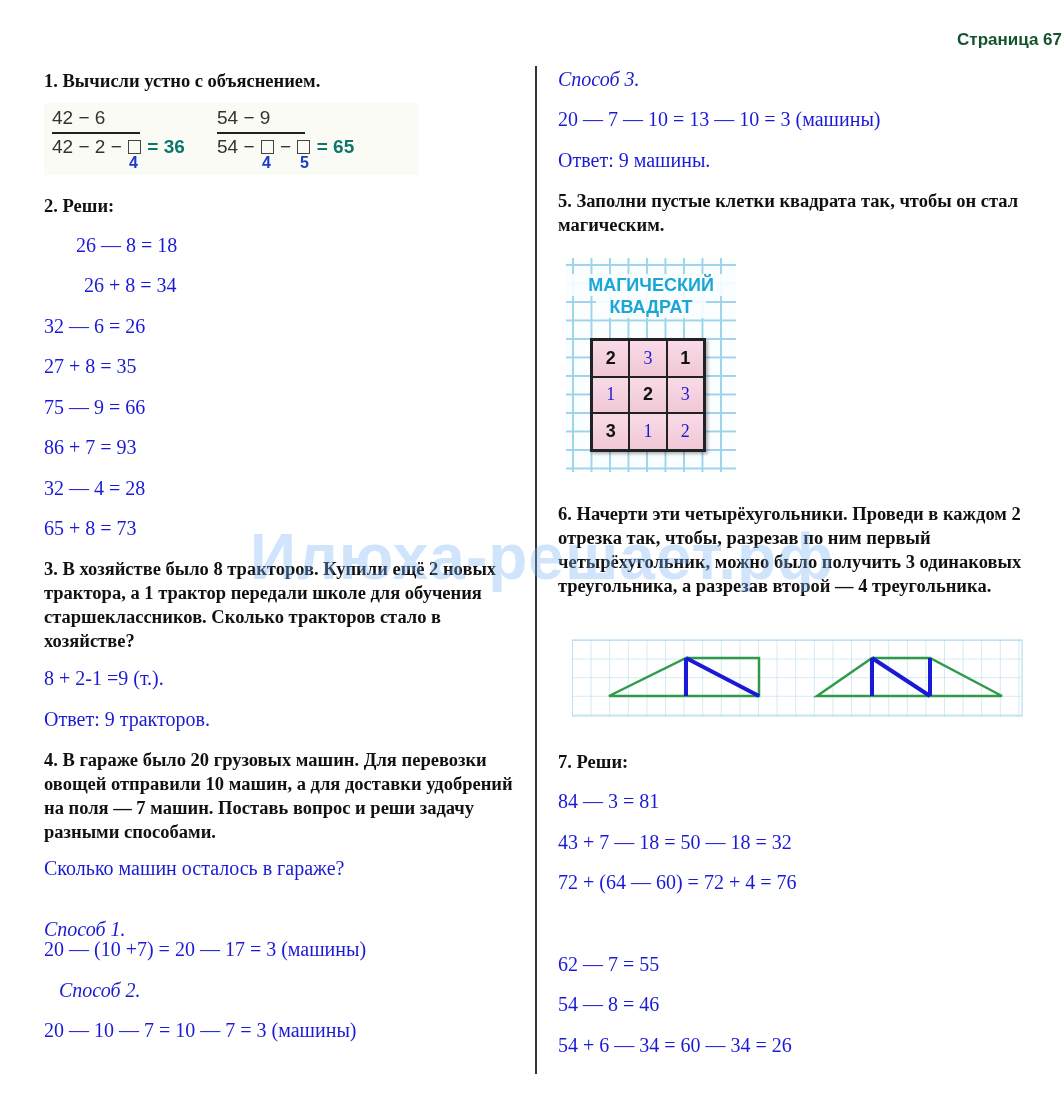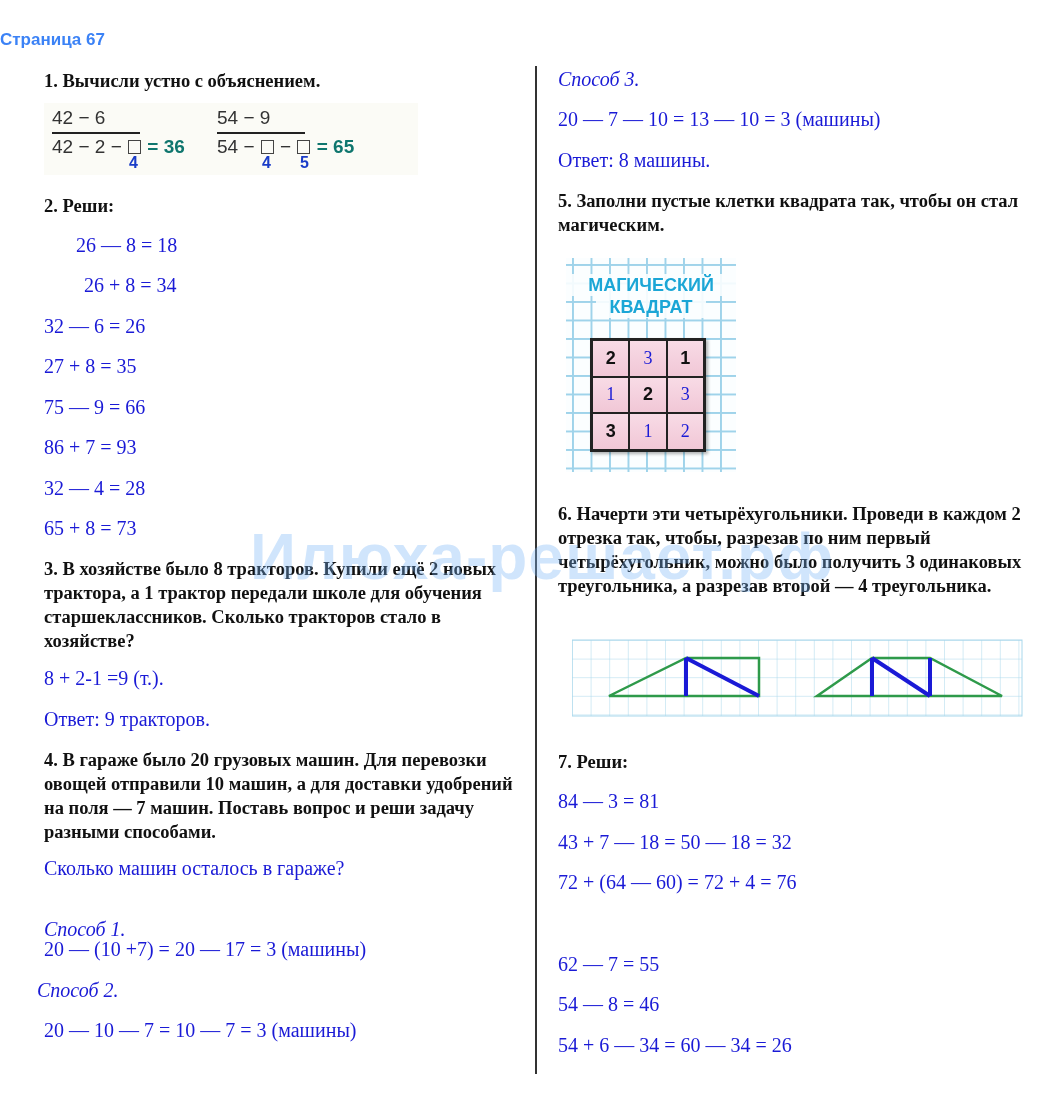--- a/index.html
+++ b/index.html
@@ -1,19 +1,19 @@
 <!DOCTYPE html>
 <html><head>
 <meta charset="utf-8">
 <style>
   html, body { margin:0; padding:0; background:#ffffff; }
   body { width:1062px; height:1104px; position:relative; overflow:hidden;
          font-family:"Liberation Serif", serif; color:#111; }
-  .page-title { position:absolute; top:30px; left:0; width:1062px; text-align:left;
-                font-family:"Liberation Sans", sans-serif; font-weight:bold; font-size:17px; color:#3b82f6; }
+  .page-title { position:absolute; top:30px; left:0; width:1062px; text-align:right;
+                font-family:"Liberation Sans", sans-serif; font-weight:bold; font-size:17px; color:#14532d; }
   .divider { position:absolute; left:535px; top:66px; width:2px; height:1008px; background:#333; }
   .abs { position:absolute; white-space:nowrap; }
   .q { font-weight:bold; font-size:18.5px; line-height:24px; color:#111; white-space:normal; }
   .a { font-size:20px; color:#1a1ad6; line-height:22px; }
   .it { font-style:italic; }
   .watermark { position:absolute; left:250px; top:520px; font-family:"Liberation Sans", sans-serif;
                font-weight:bold; font-size:64px; color:rgba(120,180,245,0.35); letter-spacing:1px;
                pointer-events:none; white-space:nowrap; }
 
   
@@ -92,26 +92,26 @@
 <div class="abs a" style="left:44px;top:517px;">65 + 8 = 73</div>
 
 <div class="abs q" style="left:44px;top:557px;width:470px;">3. В хозяйстве было 8 тракторов. Купили ещё 2 новых трактора, а 1 трактор передали школе для обучения старшеклассников. Сколько тракторов стало в хозяйстве?</div>
 <div class="abs a" style="left:44px;top:667px;">8 + 2-1 =9 (т.).</div>
 <div class="abs a" style="left:44px;top:708px;">Ответ: 9 тракторов.</div>
 
 <div class="abs q" style="left:44px;top:748px;width:480px;">4. В гараже было 20 грузовых машин. Для перевозки овощей отправили 10 машин, а для доставки удобрений на поля — 7 машин. Поставь вопрос и реши задачу разными способами.</div>
 <div class="abs a" style="left:44px;top:857px;">Сколько машин осталось в гараже?</div>
 <div class="abs a it" style="left:44px;top:898px;margin-top:20px;">Способ 1.</div>
 <div class="abs a" style="left:44px;top:938px;">20 — (10 +7) = 20 — 17 = 3 (машины)</div>
-<div class="abs a it" style="left:37px;top:979px;">Способ 2.</div>
+<div class="abs a it" style="left:59px;top:979px;">Способ 2.</div>
 <div class="abs a" style="left:44px;top:1019px;">20 — 10 — 7 = 10 — 7 = 3 (машины)</div>
 
 <div class="abs a it" style="left:558px;top:68px;">Способ 3.</div>
 <div class="abs a" style="left:558px;top:108px;">20 — 7 — 10 = 13 — 10 = 3 (машины)</div>
-<div class="abs a" style="left:558px;top:149px;">Ответ: 8 машины.</div>
+<div class="abs a" style="left:558px;top:149px;">Ответ: 9 машины.</div>
 
 <div class="abs q" style="left:558px;top:189px;width:470px;">5. Заполни пустые клетки квадрата так, чтобы он стал магическим.</div>
 
 <div class="magic">
   <div class="magic-title" style="top:16px;">МАГИЧЕСКИЙ</div>
   <div class="magic-title" style="top:38px;width:110px;left:30px;">КВАДРАТ</div>
   <div class="magic-grid" id="magic-grid">
       <div class="cell given">2</div>
       <div class="cell filled">3</div>
       <div class="cell given">1</div>

